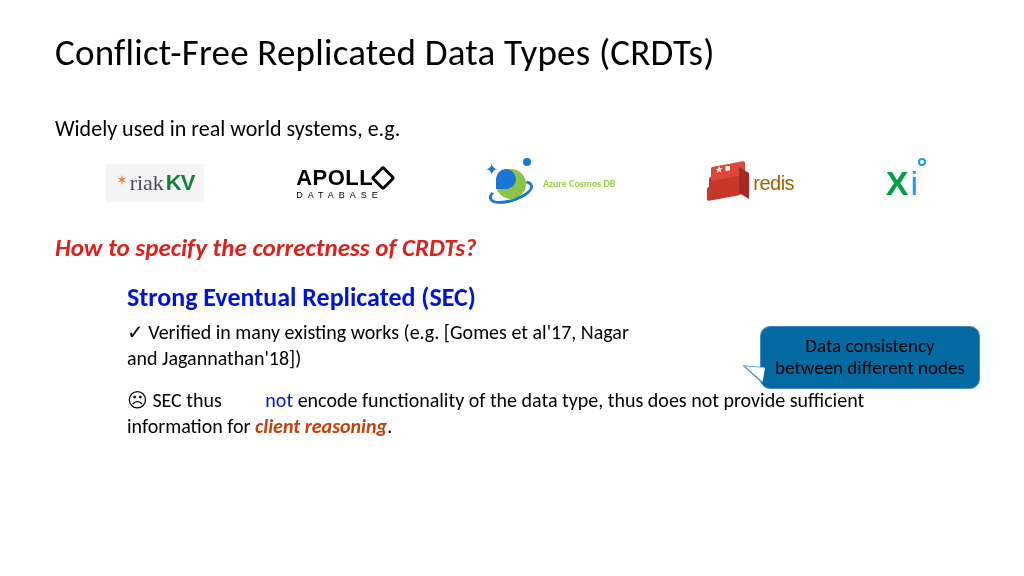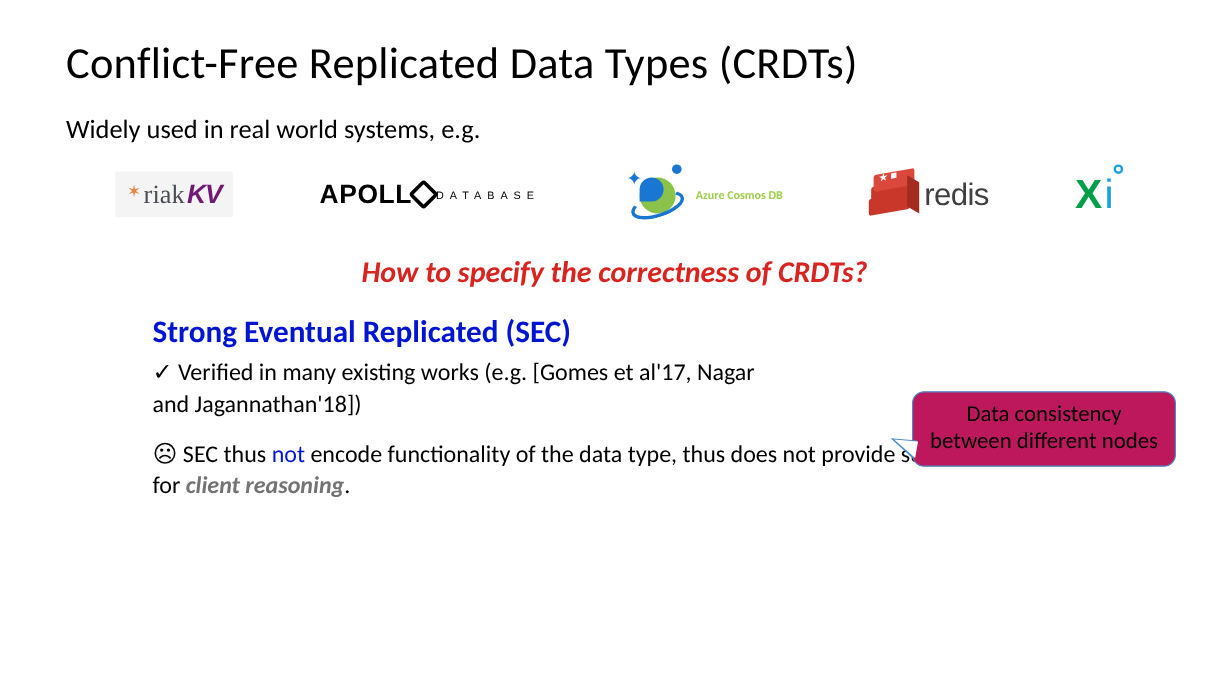--- a/index.html
+++ b/index.html
@@ -9,21 +9,21 @@
     background: #ffffff;
     font-family: Calibri, 'Segoe UI', Arial, sans-serif;
     color: #000;
     padding: 30px 55px 20px 55px;
     position: relative;
     overflow: hidden;
   }
   .title {
     font-size: 37px;
     font-weight: 400;
-    margin-bottom: 19px;
+    margin-bottom: 40px;
     letter-spacing: 0.2px;
   }
   .subtitle {
     font-size: 22px;
     margin-bottom: 14px;
   }
   .logos {
     display: flex;
     align-items: center;
     justify-content: space-around;
@@ -35,24 +35,24 @@
 
   
   .riak {
     background: #f4f4f4;
     padding: 6px 10px;
     display: flex; align-items: center;
     gap: 2px;
   }
   .riak-burst { color:#e8833a; font-size:14px; line-height:14px; display:inline-block; transform: translateY(-2px);}
   .riak-text { font-family: Georgia, serif; font-size: 22px; color:#4b4e55;}
-  .riak-kv { font-family: Arial, sans-serif; font-size: 22px; color:#701a75; font-weight:600; letter-spacing: -1px; font-style: italic;}
-
-  
-  .apollo { flex-direction: row; line-height: 1; }
+  .riak-kv { font-family: Arial, sans-serif; font-size: 22px; color:#15803d; font-weight:600; letter-spacing: -1px;}
+
+  
+  .apollo { flex-direction: column; line-height: 1; }
   .apollo-top { font-family: Arial Black, Arial, sans-serif; font-weight:900; font-size:22px; letter-spacing:0.5px; display:flex; align-items:center;}
   .apollo-o {
     display:inline-block; width:18px; height:18px; border:3px solid #000; border-radius:3px;
     transform: rotate(45deg); margin:0 1px; position: relative; top:0px;
   }
   .apollo-sub { font-family: Arial, sans-serif; font-size:9px; letter-spacing:5px; margin-top:2px; text-align:left; width:100%;}
 
   
   .cosmos { gap:6px; }
   .cosmos-glyph { position: relative; width:52px; height:46px; }
@@ -65,34 +65,33 @@
 
   
   .redis { gap:6px; }
   .redis-cube { position:relative; width:40px; height:38px;}
   .rc-layer { position:absolute; width:34px; height:14px; background:#c9362a; transform: skewY(-10deg) skewX(0deg); border-radius:2px;}
   .rc-layer.top { top:0; left:4px; background:#d9483b;}
   .rc-layer.mid { top:10px; left:2px;}
   .rc-layer.bot { top:20px; left:0;}
   .rc-side { position:absolute; width:10px; height:26px; background:#a52a1f; right:-2px; top:6px; transform: skewY(30deg);}
   .rc-star { position:absolute; color:#fff; font-size:9px; top:-1px; left:8px; transform: skewY(-10deg);}
-  .redis-text { font-family: Arial, sans-serif; color:#404040; font-size:26px; letter-spacing:-0.5px;}
+  .redis-text { font-family: Arial, sans-serif; color:#a16207; font-size:20px; letter-spacing:-0.5px;}
 
   
   .xi { gap:2px; font-family: Arial, sans-serif;}
   .xi-x { color:#009e49; font-size:34px; font-weight:600;}
   .xi-i { color:#1aa0e0; font-size:34px; font-weight:500; position:relative;}
   .xi-dot { position:absolute; top:-6px; right:-8px; width:8px;height:8px;border:2px solid #1aa0e0;border-radius:50%;}
 
   .question {
     color:#d8231f;
     font-weight:700;
     font-style: italic;
     font-size:25px;
-    text-align:center;
     margin: 2px auto 18px auto;
   }
 
   .sec-row { position: relative; margin-left: 72px; margin-bottom: 6px;}
   .sec-heading {
     color:#0015d2;
     font-weight:700;
     font-size:26px;
   }
 
@@ -100,21 +99,21 @@
     position:absolute;
     right:44px;
     top:326px;
     width:220px;
     border:1.5px solid #4a89c7;
     border-radius:10px;
     padding:8px 10px;
     text-align:center;
     font-size:19px;
     line-height:1.18;
-    background:#be185d;
+    background:#0369a1;
   }
   .callout::before {
     content:"";
     position:absolute;
     left:-20px;
     top:38px;
     width:0;height:0;
     border-top: 2px solid transparent;
     border-bottom: 14px solid transparent;
     border-right: 22px solid #4a89c7;
@@ -135,22 +134,22 @@
   .bullet {
     margin-left:72px;
     font-size:20px;
     line-height:1.3;
     max-width: 820px;
     margin-bottom: 16px;
   }
   .bullet.first { max-width: 520px; }
   .check { font-family: 'Segoe UI Symbol', sans-serif; }
   .sad { font-family: 'Segoe UI Symbol', sans-serif; }
-  .not { color:#0015d2; }
-  .client { color:#737373; font-style:italic; font-weight:600;}
+  .not { color:#0015d2;margin-left:39px; }
+  .client { color:#c2410c; font-style:italic; font-weight:600;}
 </style>
 </head>
 <body>
 
 <div class="title">Conflict-Free Replicated Data Types (CRDTs)</div>
 <div class="subtitle">Widely used in real world systems, e.g.</div>
 
 <div class="logos">
 
   <div class="logo riak">

